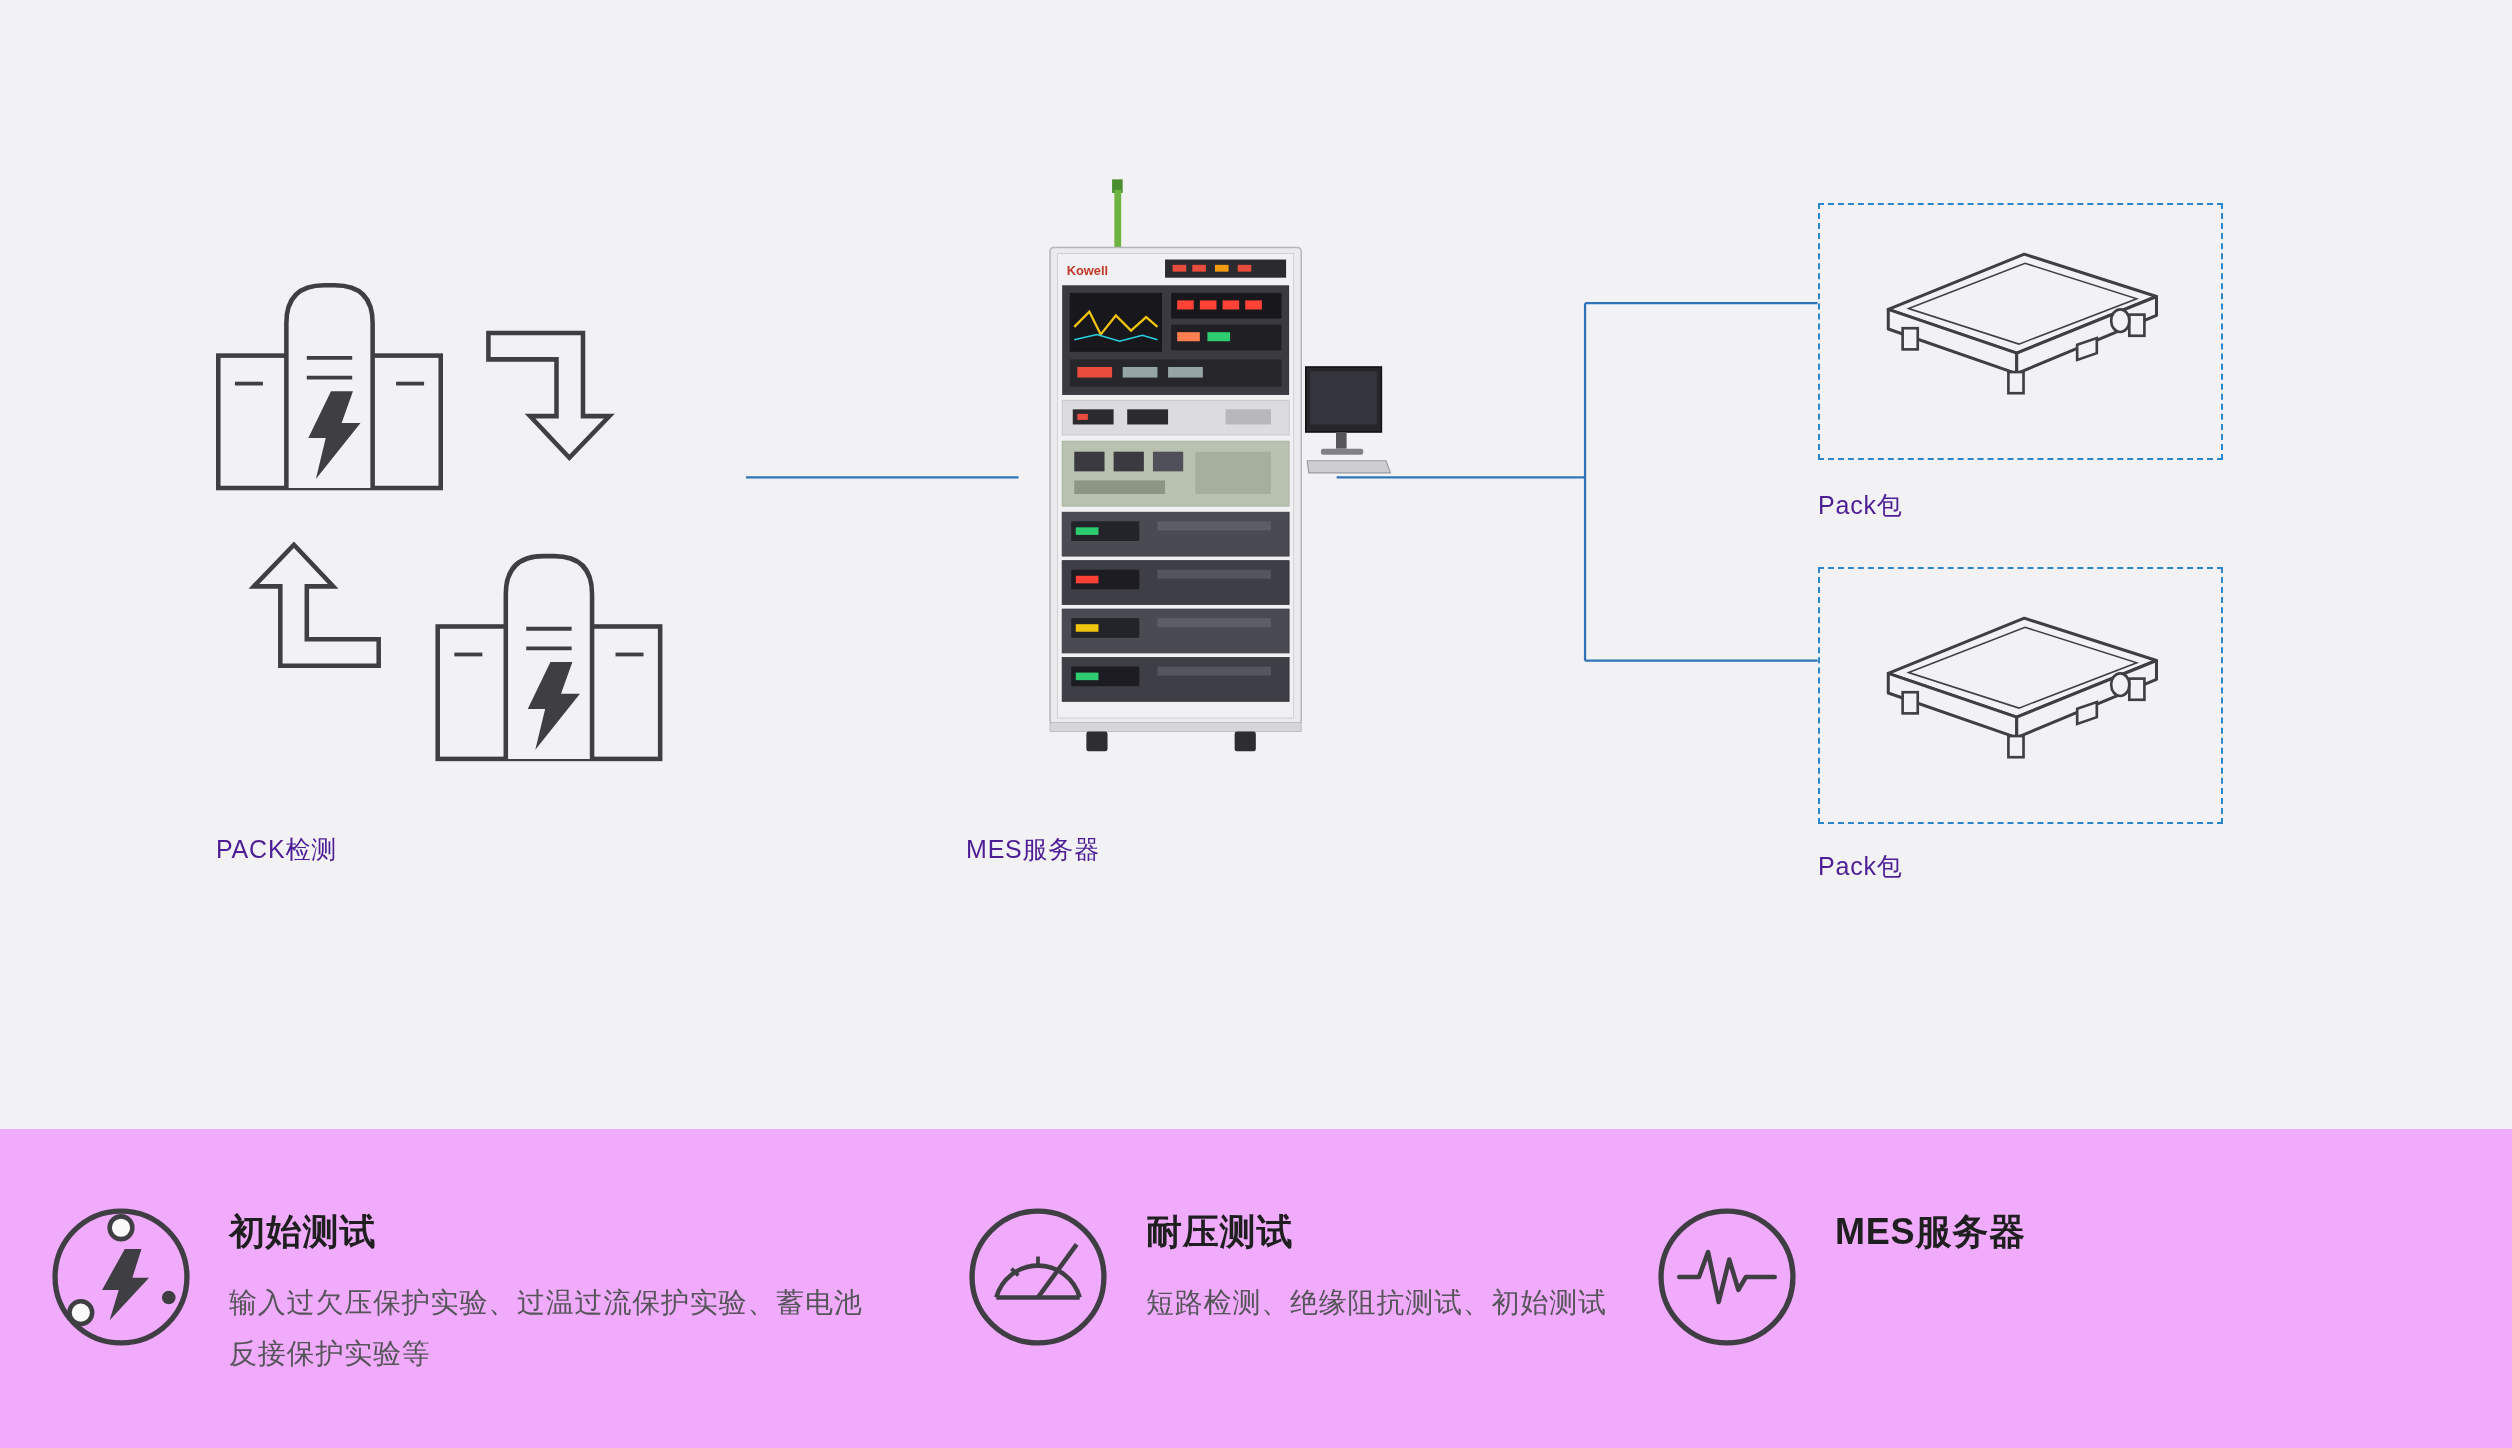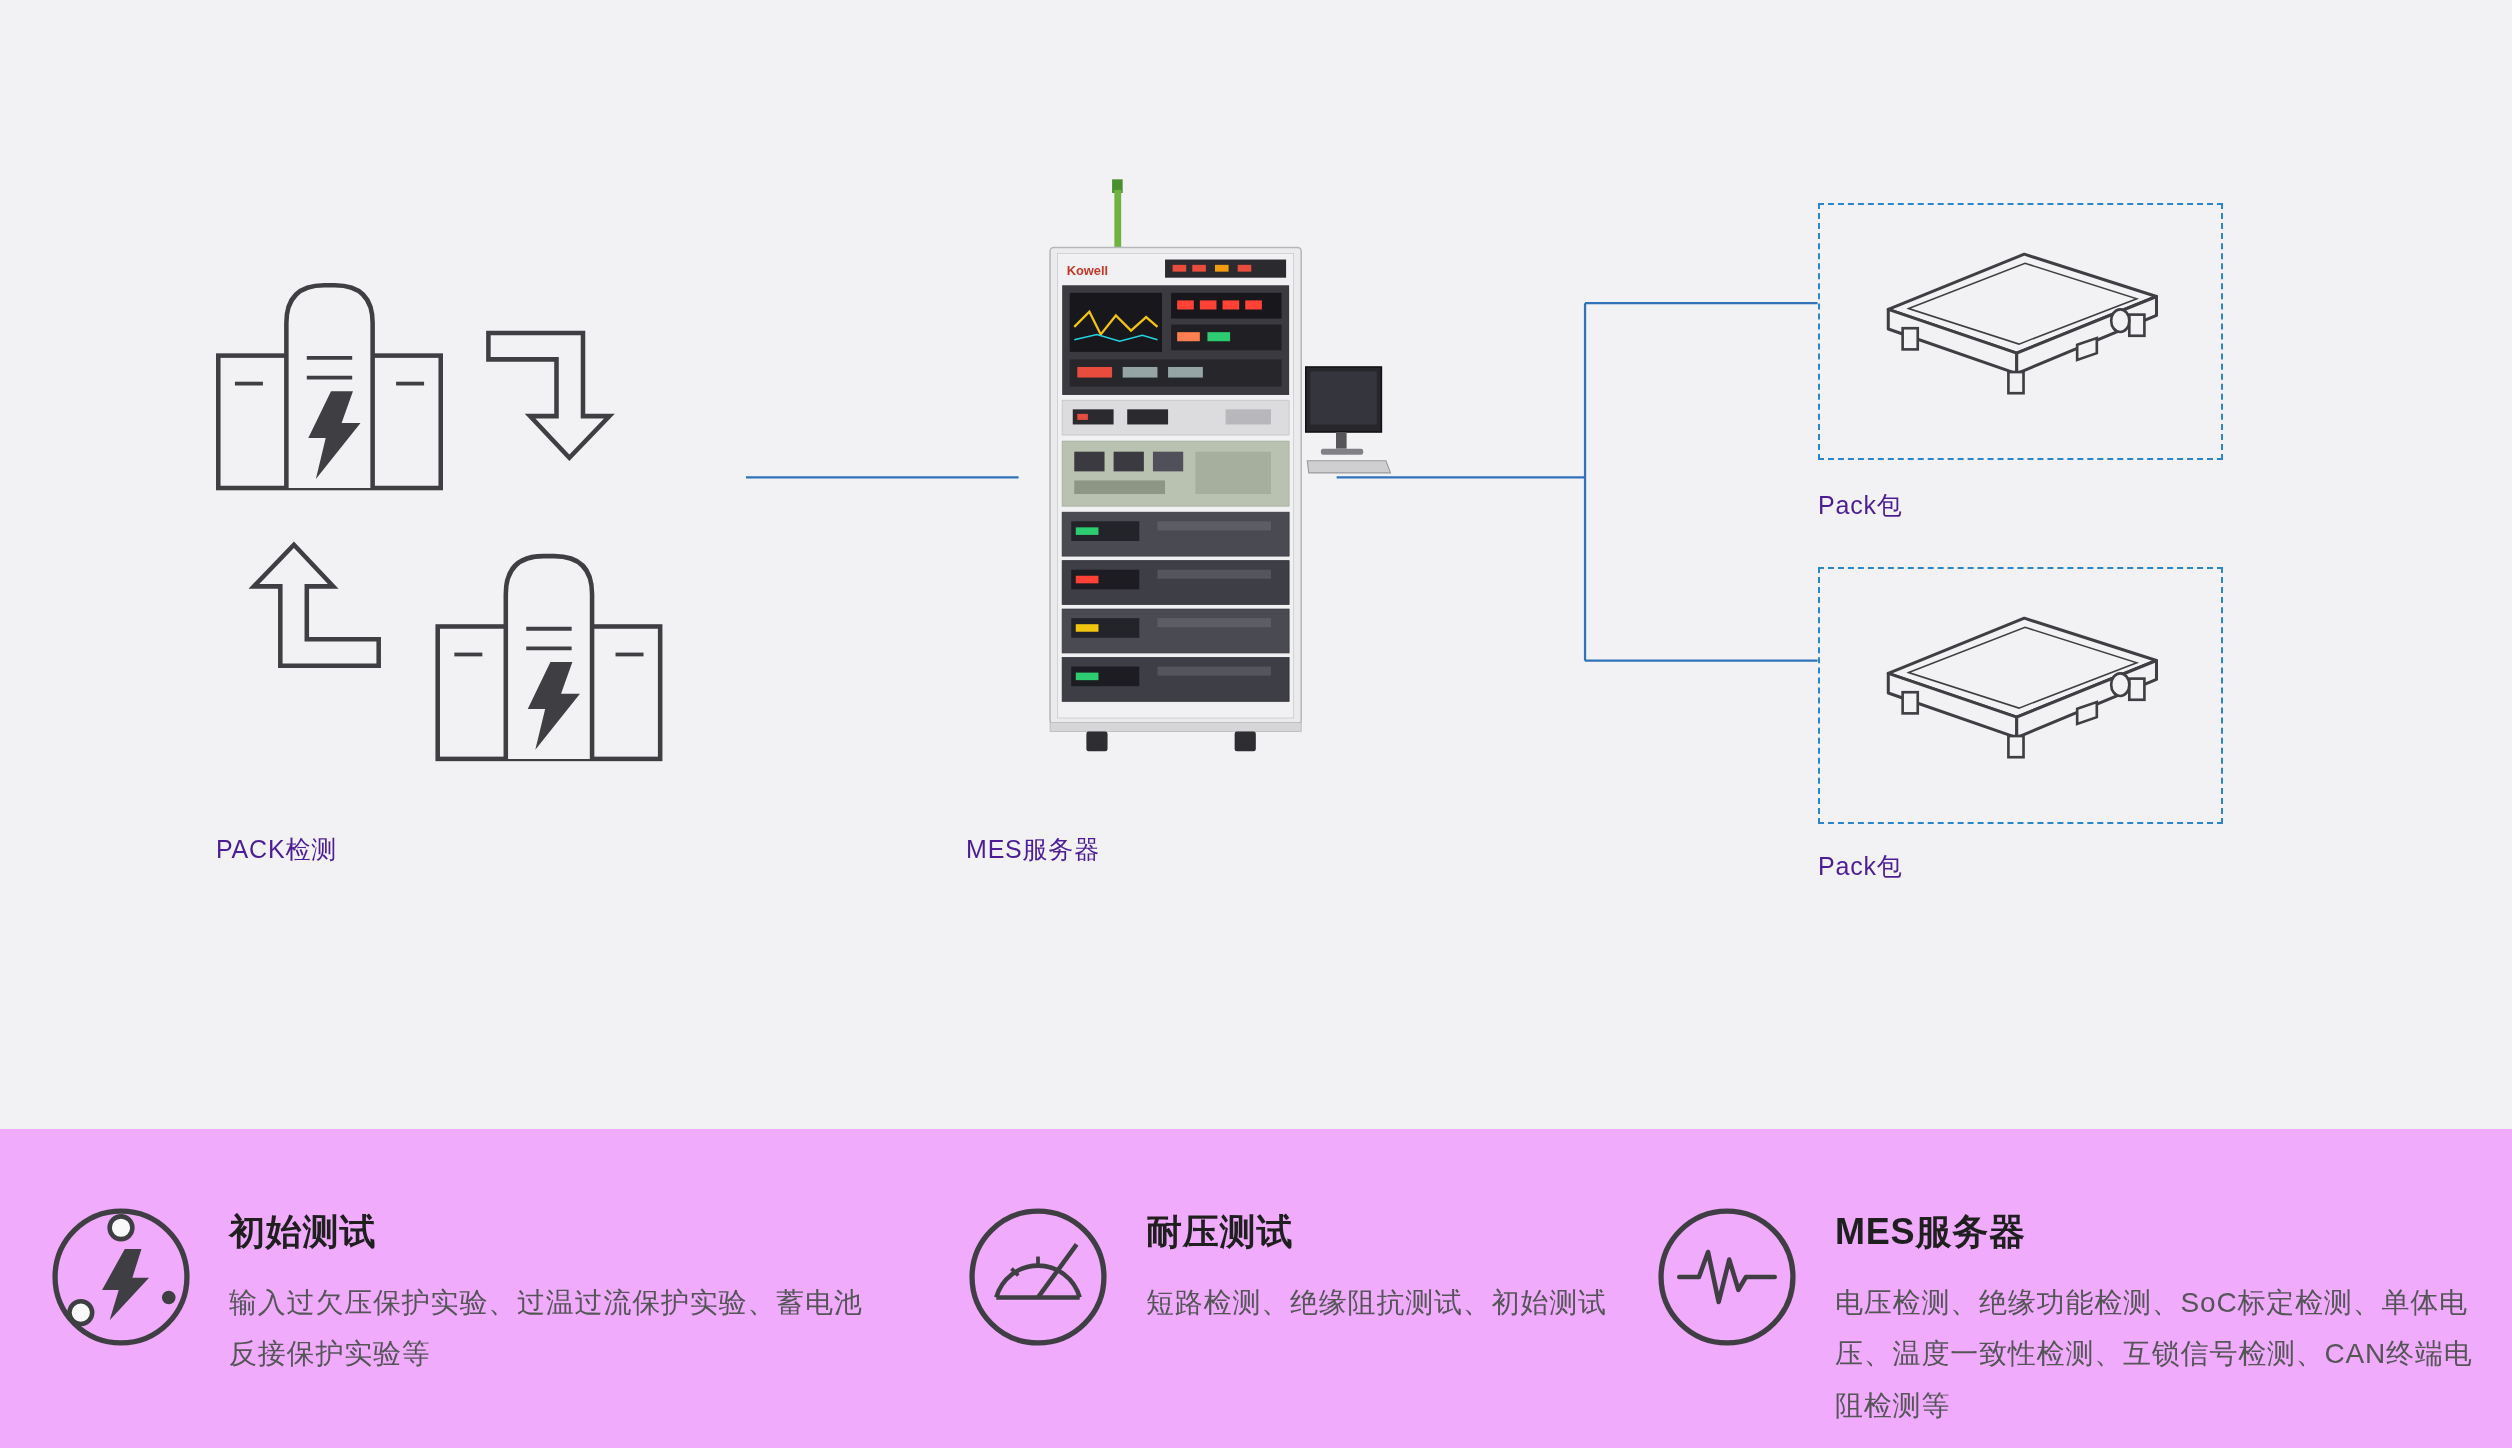--- a/index.html
+++ b/index.html
@@ -266,19 +266,18 @@
       </div>
     </div>
 
     <div class="feature feature-3">
       <svg class="feature-icon" width="144" height="144" viewBox="0 0 190 190">
         <circle cx="95" cy="95" r="87" fill="none" stroke="#3f3f43" stroke-width="7"></circle>
         <polyline points="32,95 58,95 70,62 84,128 98,72 110,112 120,95 158,95" fill="none" stroke="#3f3f43" stroke-width="6" stroke-linejoin="round" stroke-linecap="round"></polyline>
       </svg>
       <div class="feature-text-3">
         <div class="feature-title">MES服务器</div>
-        <div class="feature-desc">电压检测、绝缘功能检测、SoC标定检测、单体电压、温度一致性检测、互锁信号检测、CAN终端电阻检测等</div>
       </div>
     </div>
 
   </div>
 </div>
 
 
 </body></html>

